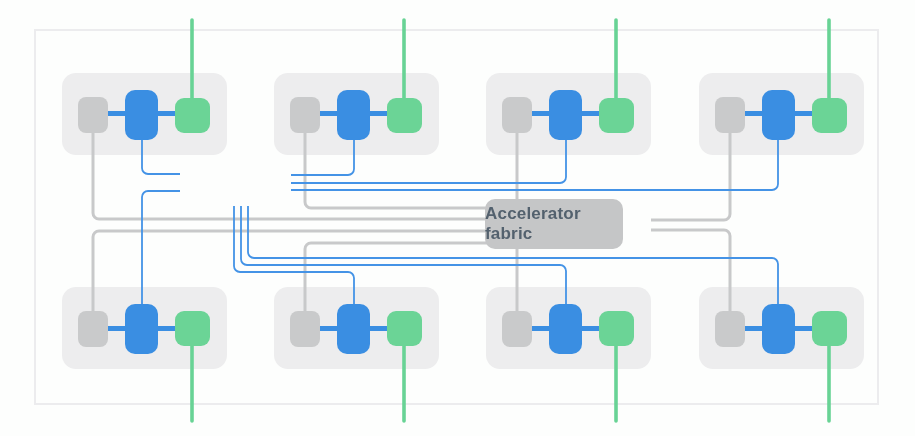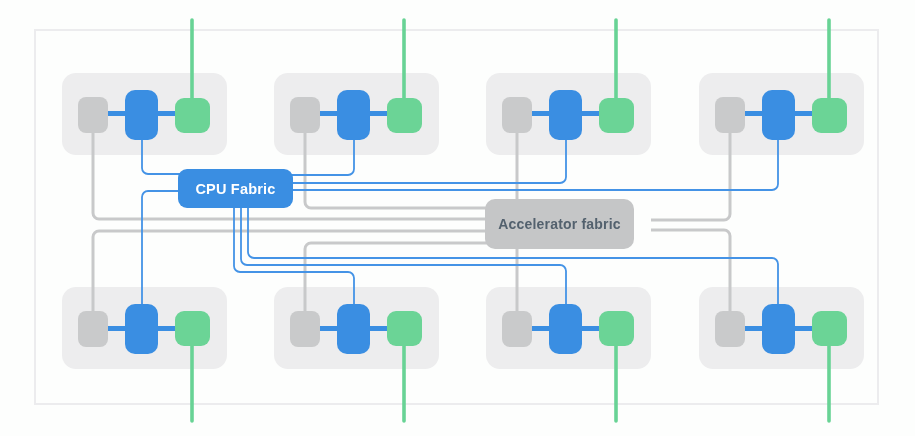--- a/index.html
+++ b/index.html
@@ -24,22 +24,22 @@
   .chip-link{position:absolute;height:5px;background:var(--chip-blue,#3a8ee2);z-index:3;}
   .fabric{
     position:absolute;z-index:4;display:flex;align-items:center;justify-content:center;
     font-weight:bold;letter-spacing:.2px;
   }
   #cpu-fabric{
     left:178px;top:169px;width:115px;height:39px;border-radius:9px;
     background:var(--cpu-bg,#3a8ee2);color:var(--cpu-text,#ffffff);font-size:14.5px;
   }
   #accel-fabric{
-    left:485px;top:199px;width:149px;height:50px;border-radius:10px;
-    background:var(--acc-bg,#c5c6c7);color:var(--acc-text,#53616e);font-size:14px;
+    left:485px;top:199px;width:138px;height:50px;border-radius:10px;
+    background:var(--acc-bg,#c5c6c7);color:var(--acc-text,#53616e);font-size:17px;
   }
 </style>
 </head>
 <body>
 
 <div id="stage">
   <div class="frame"></div>
 
   <svg id="wires" width="915" height="436" viewBox="0 0 915 436">
       <path d="M93,133 V213 a6,6 0 0 0 6,6 H487" fill="none" stroke="#c8c9ca" stroke-width="3"></path>
@@ -112,19 +112,16 @@
       <div class="chip blue" style="left: 762px; top: 90px; width: 33px; height: 50px;"></div>
       <div class="chip green" style="left: 812px; top: 98px; width: 35px; height: 35px;"></div>
       <div class="node-box" style="left: 699px; top: 287px;"></div>
       <div class="chip-link" style="left: 745px; top: 326px; width: 18px; height: 5px;"></div>
       <div class="chip-link" style="left: 795px; top: 326px; width: 18px; height: 5px;"></div>
       <div class="chip gray" style="left: 715px; top: 311px; width: 30px; height: 36px;"></div>
       <div class="chip blue" style="left: 762px; top: 304px; width: 33px; height: 50px;"></div>
       <div class="chip green" style="left: 812px; top: 311px; width: 35px; height: 35px;"></div>
     </div>
 
-  <div class="fabric" id="cpu-fabric">
-    <span>CPU Fabric</span>
-  </div>
   <div class="fabric" id="accel-fabric">
     <span>Accelerator fabric</span>
   </div>
 </div>
 
 </body></html>

